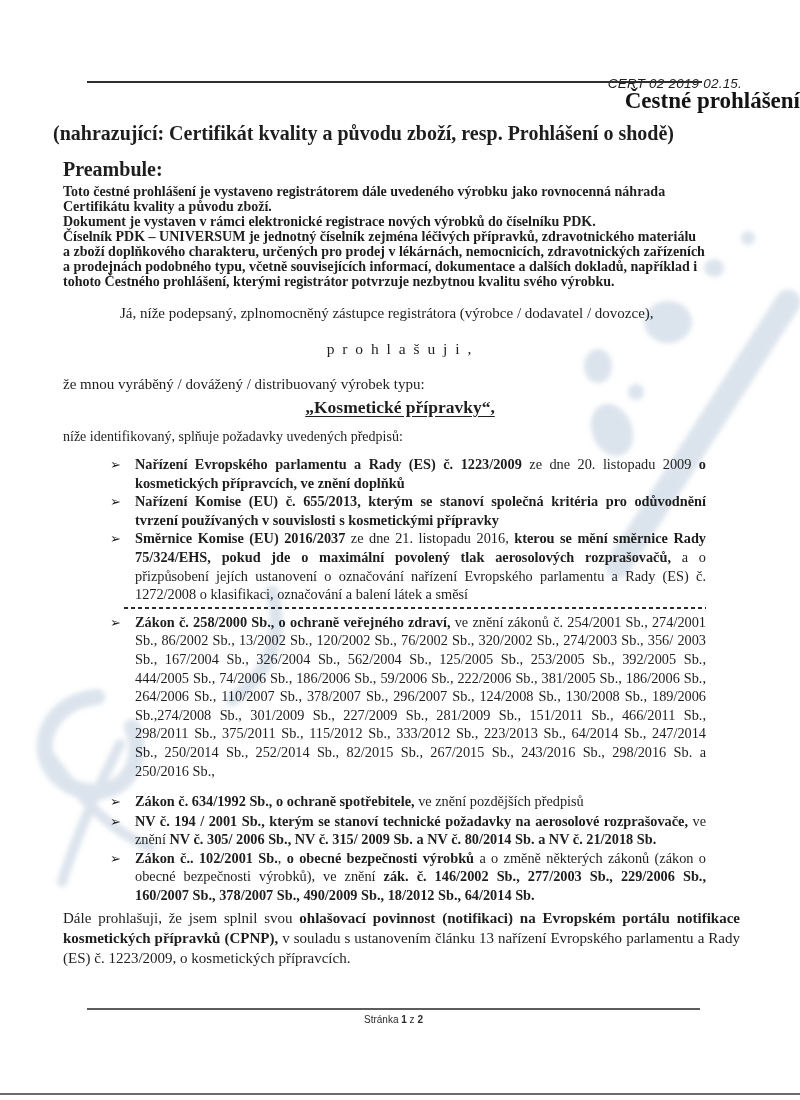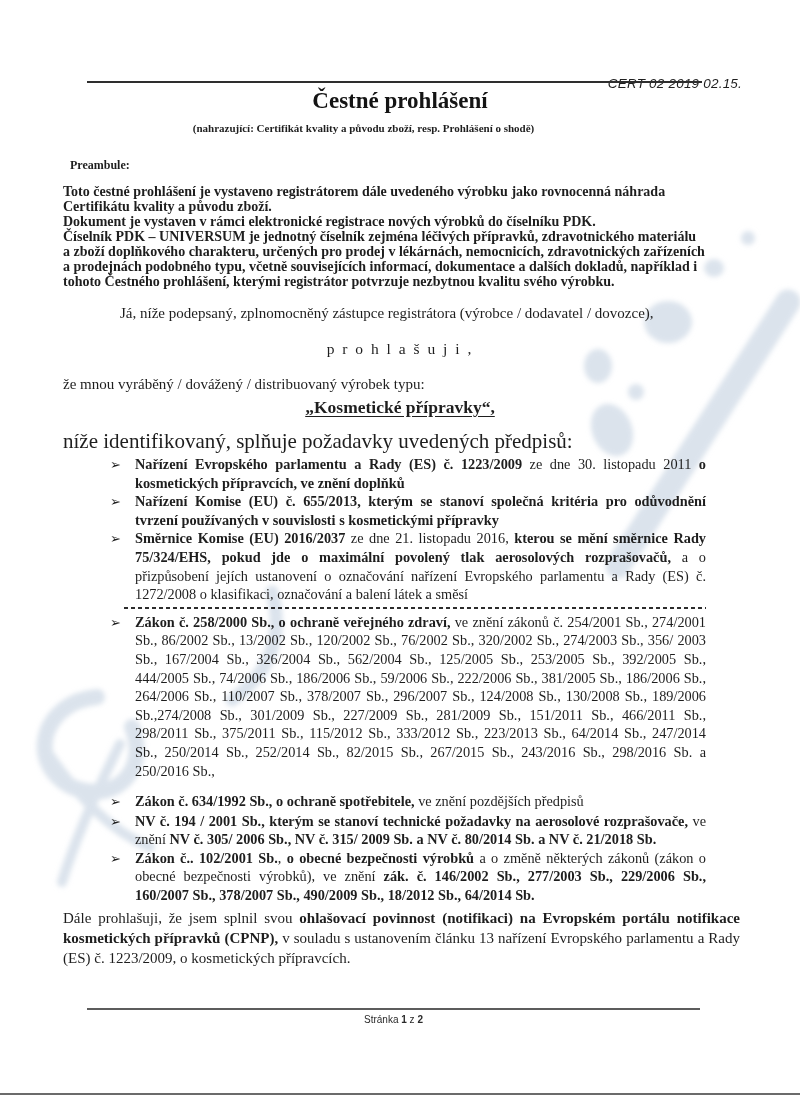--- a/index.html
+++ b/index.html
@@ -21,33 +21,33 @@
     color:#1f1f1f;
     letter-spacing:.2px;
     margin-top:32px;
   }
   .top-rule{
     top:81px;left:87px;width:615px;height:2px;
     background:#2e2e2e;
   }
   .doc-title{
     top:88px;left:0;width:800px;
-    text-align:center;
+    text-align:right;
     font-size:23px;font-weight:bold;
     color:#141414;
   }
   .doc-subtitle{
     top:122px;left:0;width:727px;
     text-align:center;
-    font-size:11px;font-weight:bold;
+    font-size:20px;font-weight:bold;
   }
   
   .preambule-heading{
-    top:158px;left:70px;
-    font-size:12px;font-weight:bold;
+    top:158px;left:63px;
+    font-size:20px;font-weight:bold;
   }
   .preambule-body{
     top:184px;left:63px;width:642px;
     font-size:14px;line-height:15px;
     font-weight:bold;
     white-space:pre-line;
   }
   
   .declarant-intro{
     top:305px;left:63px;width:680px;
@@ -64,21 +64,21 @@
   }
   .product-type{
     top:397px;left:0;width:800px;
     text-align:center;
     font-size:17.5px;font-weight:bold;
     text-decoration:underline;
     text-underline-offset:3px;
   }
   .requirements-intro{
     top:429px;left:63px;width:680px;
-    font-size:21px;
+    font-size:14px;
   }
   
   .legislation-list{
     top:455px;left:110px;width:596px;
     font-size:14.3px;line-height:18.6px;
   }
   .list-item{
     display:flex;align-items:flex-start;
     margin:0;
   }
@@ -166,21 +166,21 @@
 
 <div class="abs declarant-intro">Já, níže podepsaný, zplnomocněný zástupce registrátora (výrobce / dodavatel / dovozce),</div>
 <div class="abs declare-verb">p r o h l a š u j i ,</div>
 <div class="abs product-type-intro">že mnou vyráběný / dovážený  / distribuovaný výrobek typu:</div>
 <div class="abs product-type">„Kosmetické přípravky“,</div>
 <div class="abs requirements-intro">níže identifikovaný, splňuje požadavky uvedených předpisů:</div>
 
 <div class="abs legislation-list">
     <div class="list-item">
       <span class="marker">➢</span>
-      <div class="item-text"><span class="seg-bold">Nařízení Evropského parlamentu a Rady (ES) č. 1223/2009 </span><span>ze dne 30. listopadu 2011 </span><span class="seg-bold">o kosmetických přípravcích, ve znění doplňků</span></div>
+      <div class="item-text"><span class="seg-bold">Nařízení Evropského parlamentu a Rady (ES) č. 1223/2009 </span><span>ze dne 20. listopadu 2009 </span><span class="seg-bold">o kosmetických přípravcích, ve znění doplňků</span></div>
     </div>
     <div class="list-item">
       <span class="marker">➢</span>
       <div class="item-text"><span class="seg-bold">Nařízení Komise (EU) č. 655/2013, kterým se stanoví společná kritéria pro odůvodnění tvrzení používaných v souvislosti s kosmetickými přípravky</span></div>
     </div>
     <div class="list-item">
       <span class="marker">➢</span>
       <div class="item-text"><span class="seg-bold">Směrnice Komise (EU) 2016/2037 </span><span>ze dne 21. listopadu 2016, </span><span class="seg-bold">kterou se mění směrnice Rady 75/324/EHS, pokud jde o maximální povolený tlak aerosolových rozprašovačů, </span><span>a o přizpůsobení jejích ustanovení o označování nařízení Evropského parlamentu a Rady (ES) č. 1272/2008 o klasifikaci, označování a balení látek a směsí</span></div>
     </div>
     <div class="dashed-separator"></div>

